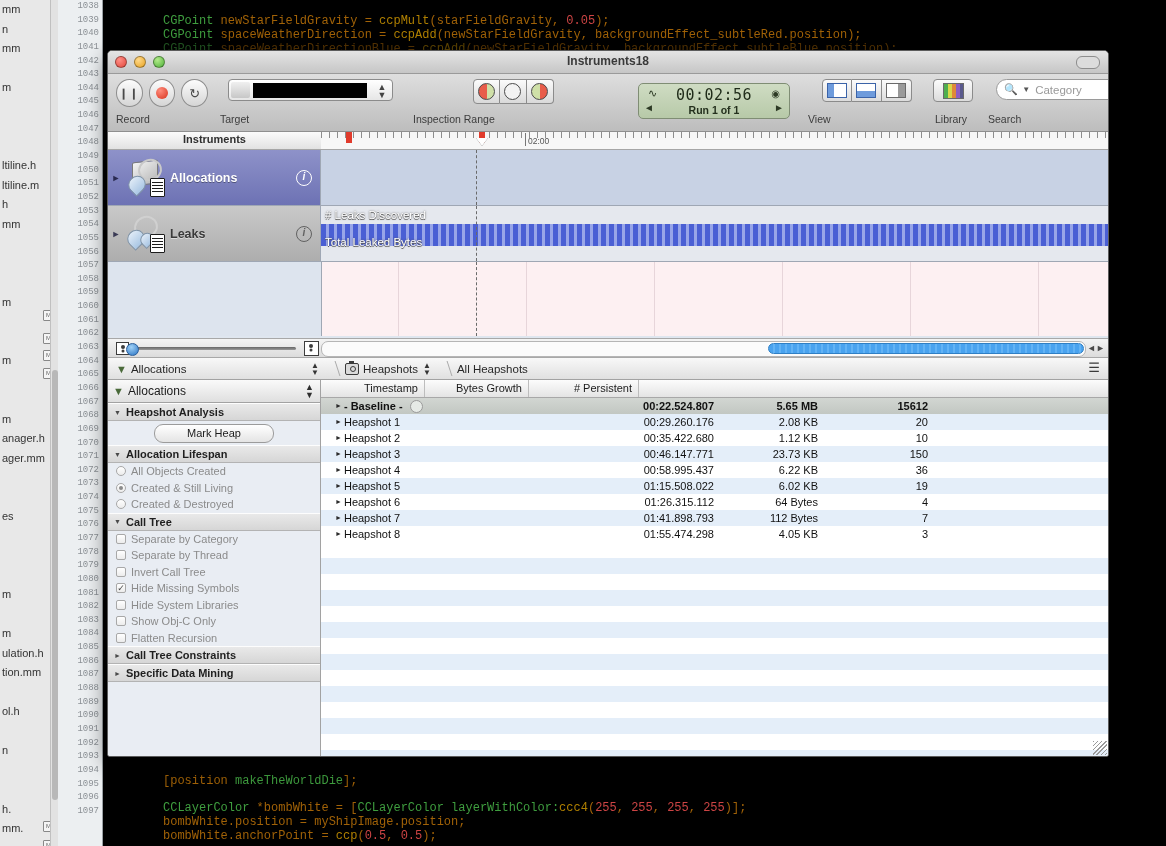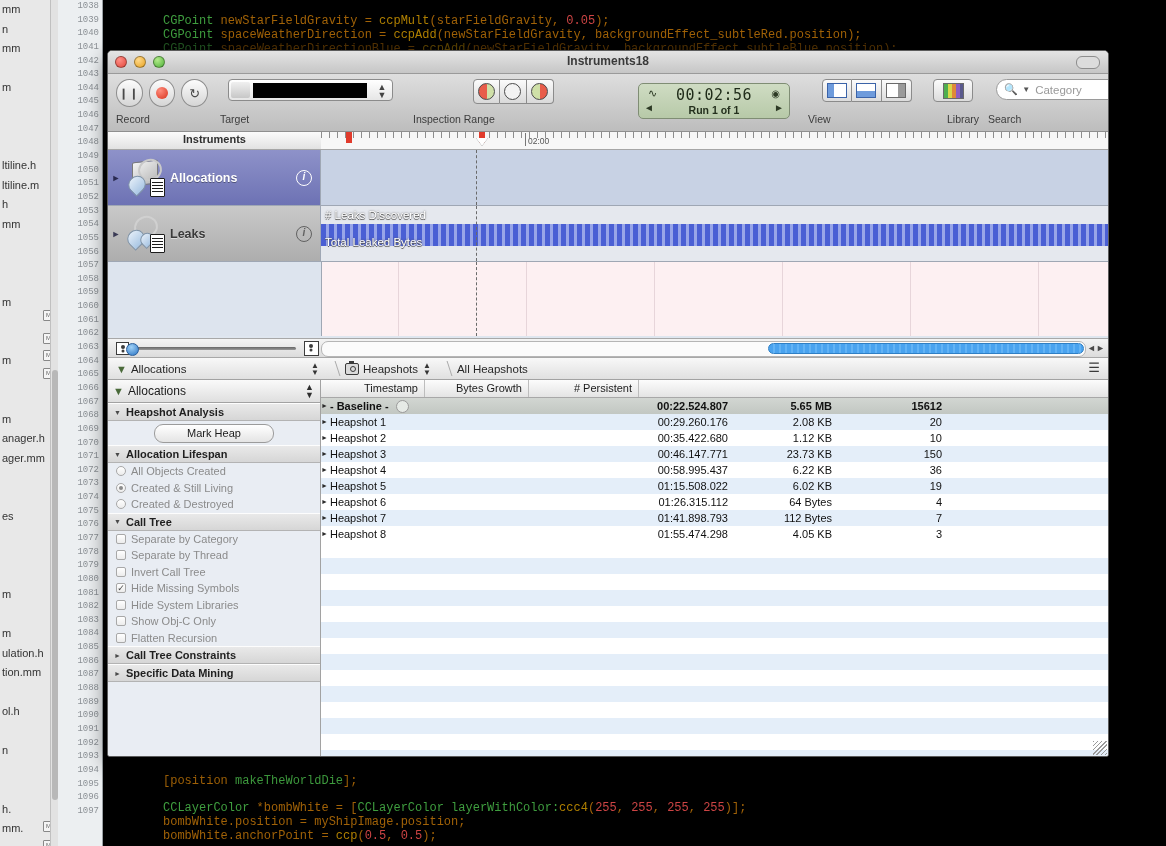--- a/index.html
+++ b/index.html
@@ -241,21 +241,21 @@
     line-height:17px;overflow:hidden;}
   .th.snapshot{width:303px;text-align:left;}
   .th.ts{width:104px;text-align:right;}
   .th.hg{width:104px;text-align:right;}
   .th.np{width:110px;text-align:right;}
   .th.extra{flex:1;border-right:none;}
   .trow{height:16px;display:flex;font-size:11px;color:#111;align-items:center;}
   .trow.odd{background:#fff;}
   .trow.even{background:#e4eef9;}
   .trow.baseline{background:linear-gradient(#d2d6d2,#c2c7c2);}
-  .td{box-sizing:border-box;padding:0 0;line-height:16px;overflow:hidden;white-space:nowrap;}
+  .td{box-sizing:border-box;padding:0 14px;line-height:16px;overflow:hidden;white-space:nowrap;}
   .td.snapshot{width:303px;display:flex;align-items:center;}
   .td.ts{width:104px;text-align:right;}
   .td.hg{width:104px;text-align:right;}
   .td.np{width:110px;text-align:right;}
   .td.extra{flex:1;}
   .rowtri{font-size:7px;color:#2b2b2b;margin-right:2px;}
   .baseline .td{font-weight:bold;}
   .bsdot{width:11px;height:11px;border-radius:50%;border:1px solid #9a9a9a;
     background:#e6eae6;margin-left:7px;}
   #tfill{flex:1;background:
@@ -478,21 +478,21 @@
       </div>
       <div class="tb-label" style="position:absolute;left:0;bottom:2px;">View</div>
     </div>
 
     <div class="grp" style="left:823px;width:44px;height:48px;">
       <div style="display:flex;justify-content:center;">
         <div id="lib-btn">
           <span style="display:block;width:19px;height:14px;background:linear-gradient(90deg,#4fae4f 0 4px,#d8d84a 4px 8px,#e08a3a 8px 12px,#8d5ec4 12px 16px,#5a5a8d 16px);border:1px solid #6a6a6a;"></span>
         </div>
       </div>
-      <div class="tb-label" style="position:absolute;left:16px;bottom:2px;">Library</div>
+      <div class="tb-label" style="position:absolute;left:4px;bottom:2px;">Library</div>
     </div>
 
     <div class="grp" style="left:880px;width:215px;height:48px;">
       <div style="display:flex;justify-content:center;">
         <div id="search-fld">
           <span style="margin-right:4px;color:#555;font-size:11px;">🔍</span>
           <span style="font-size:8px;color:#555;margin-right:5px;">▼</span>
           <span>Category</span>
         </div>
       </div>

